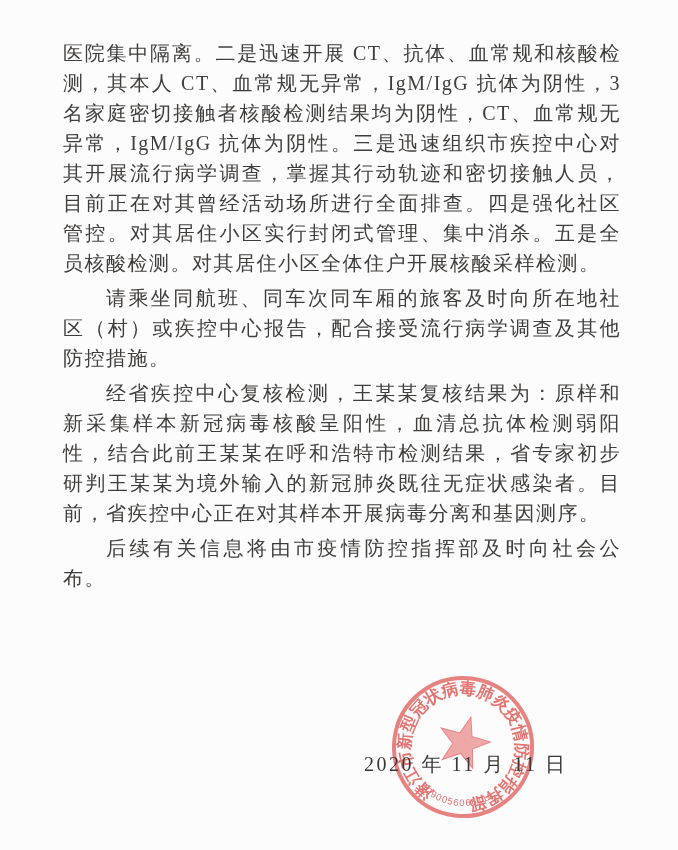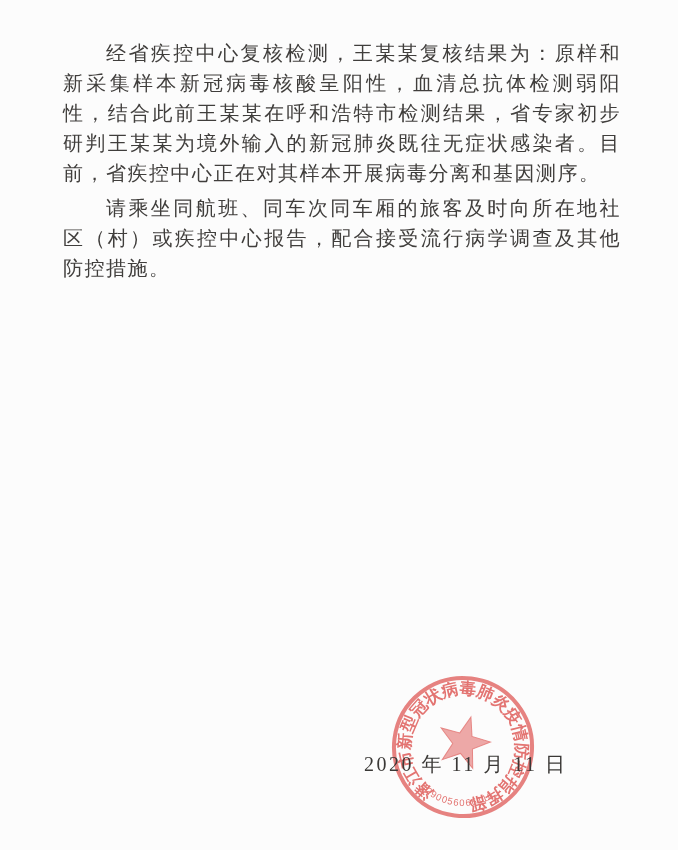--- a/index.html
+++ b/index.html
@@ -80,22 +80,24 @@
     letter-spacing: 1px;
     font-family: "Liberation Sans", sans-serif;
   }
 </style>
 </head>
 <body>
 
 <div class="page">
 
   <div class="body-text">
+      <p class="para">医院集中隔离。二是迅速开展 CT、抗体、血常规和核酸检测，其本人 CT、血常规无异常，IgM/IgG 抗体为阴性，3 名家庭密切接触者核酸检测结果均为阴性，CT、血常规无异常，IgM/IgG 抗体为阴性。三是迅速组织市疾控中心对其开展流行病学调查，掌握其行动轨迹和密切接触人员，目前正在对其曾经活动场所进行全面排查。四是强化社区管控。对其居住小区实行封闭式管理、集中消杀。五是全员核酸检测。对其居住小区全体住户开展核酸采样检测。</p>
+      <p class="para indent">请乘坐同航班、同车次同车厢的旅客及时向所在地社区（村）或疾控中心报告，配合接受流行病学调查及其他防控措施。</p>
       <p class="para indent">经省疾控中心复核检测，王某某复核结果为：原样和新采集样本新冠病毒核酸呈阳性，血清总抗体检测弱阳性，结合此前王某某在呼和浩特市检测结果，省专家初步研判王某某为境外输入的新冠肺炎既往无症状感染者。目前，省疾控中心正在对其样本开展病毒分离和基因测序。</p>
-      <p class="para indent">请乘坐同航班、同车次同车厢的旅客及时向所在地社区（村）或疾控中心报告，配合接受流行病学调查及其他防控措施。</p>
+      <p class="para indent">后续有关信息将由市疫情防控指挥部及时向社会公布。</p>
     </div>
 
   <svg class="seal" viewBox="0 0 176 176" xmlns="http://www.w3.org/2000/svg">
     <defs>
       <path id="sealArc" d="M 88,141 A 53,53 0 1 1 88,35 A 53,53 0 1 1 88,141" fill="none"></path>
       <path id="sealCodeArc" d="M 42.8,125.9 A 59,59 0 0 0 133.2,125.9" fill="none"></path>
     </defs>
     <g transform="rotate(7 88 88)">
       <circle class="ring" cx="88" cy="88" r="69"></circle>
       <g transform="translate(88,84) rotate(9)">

